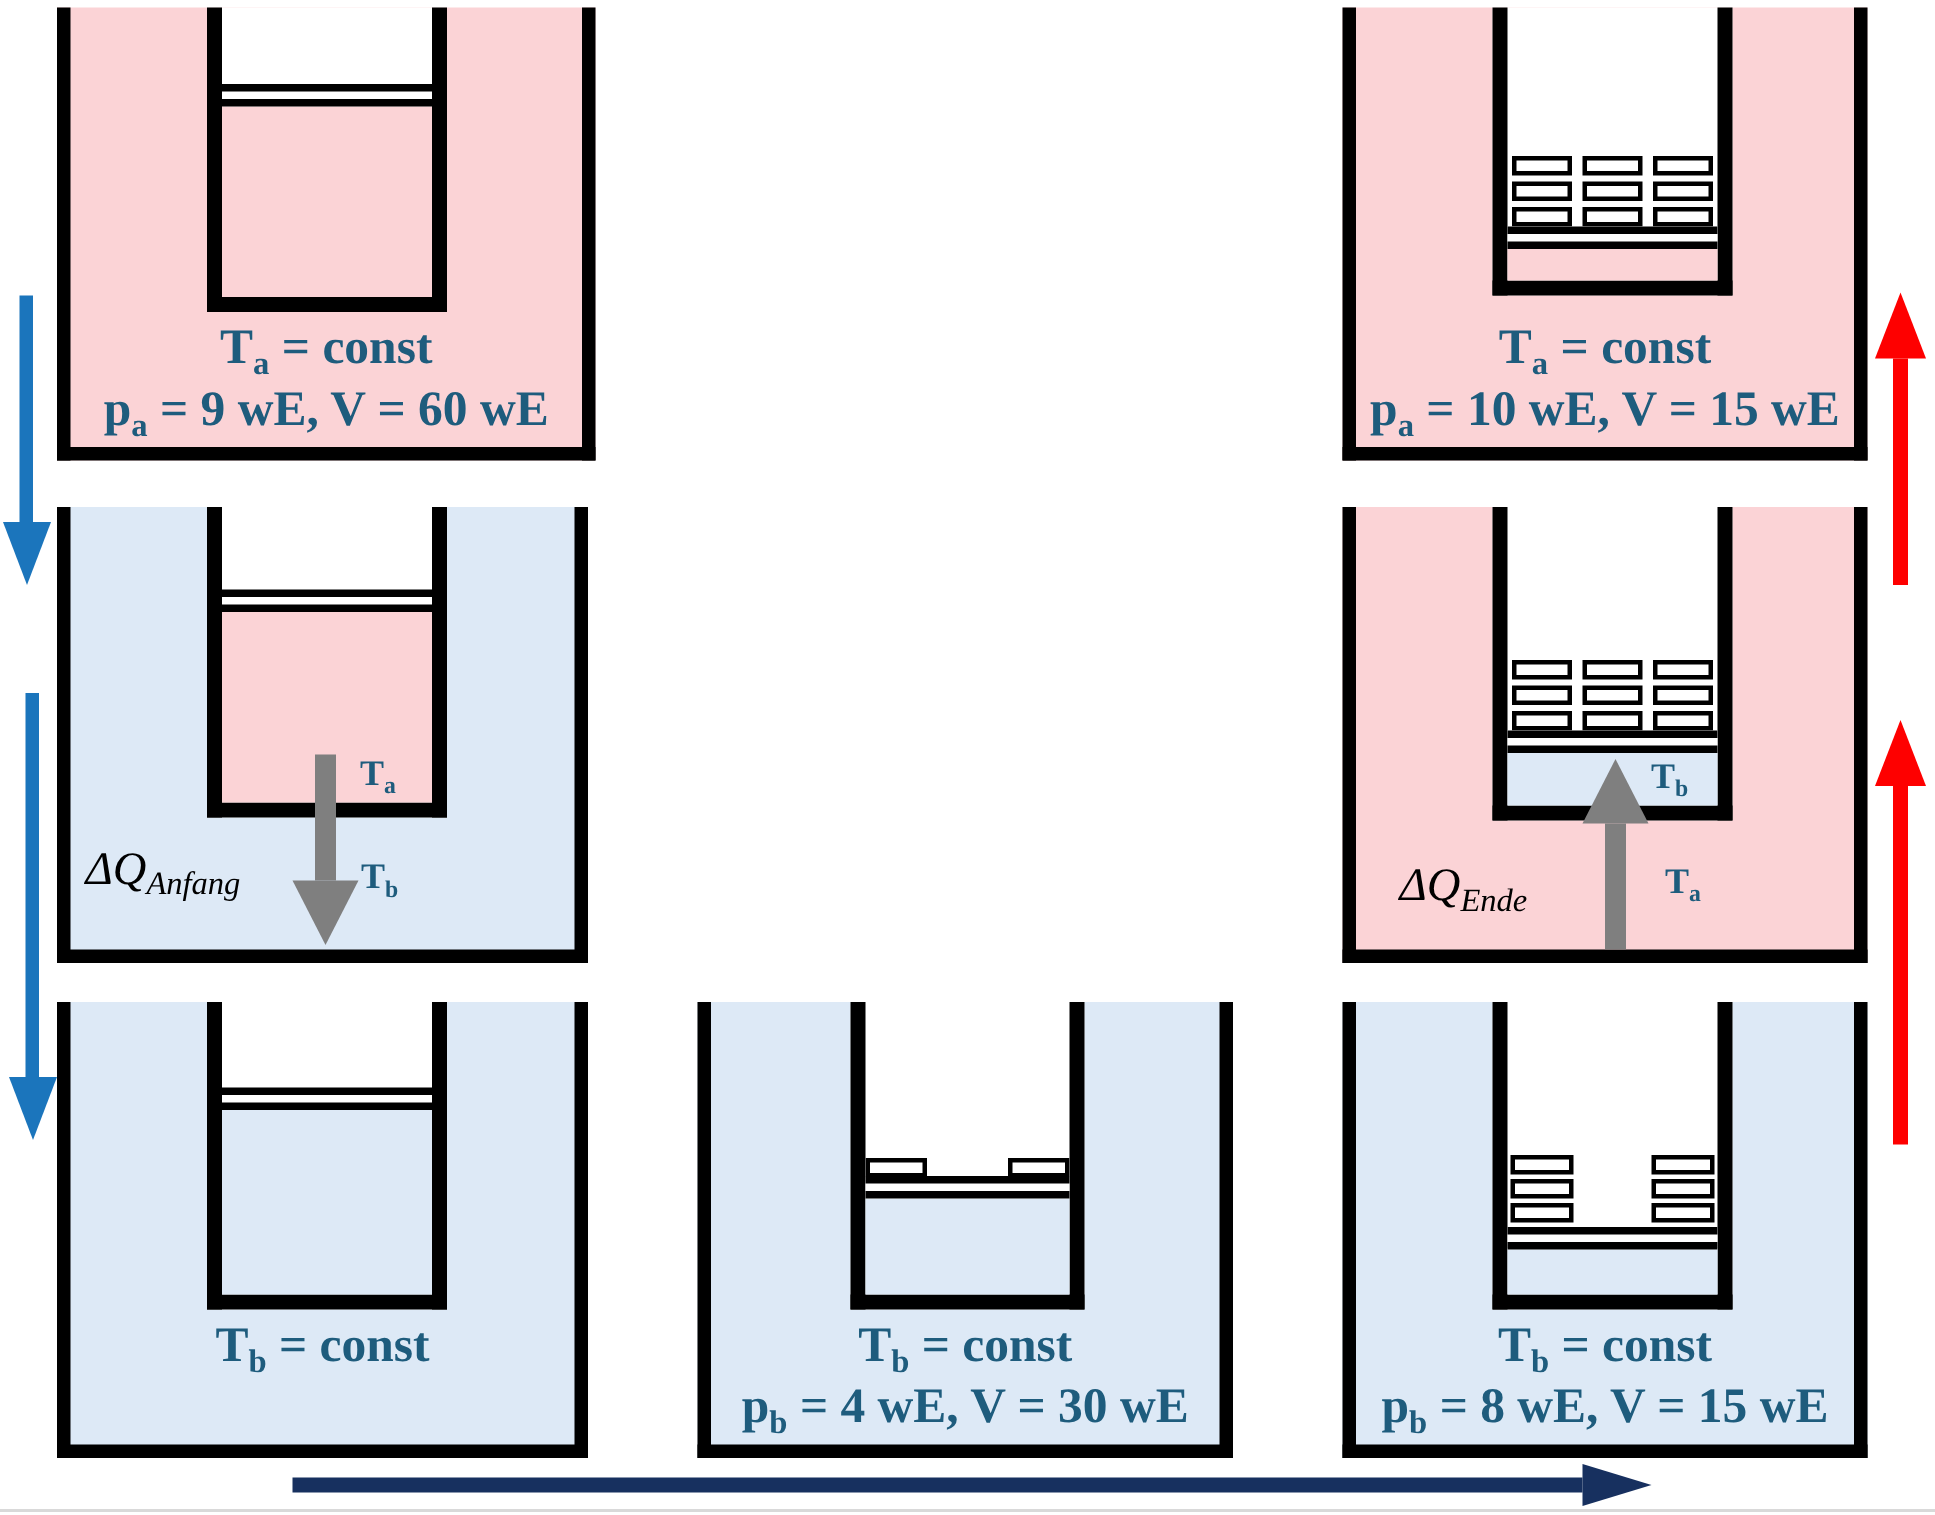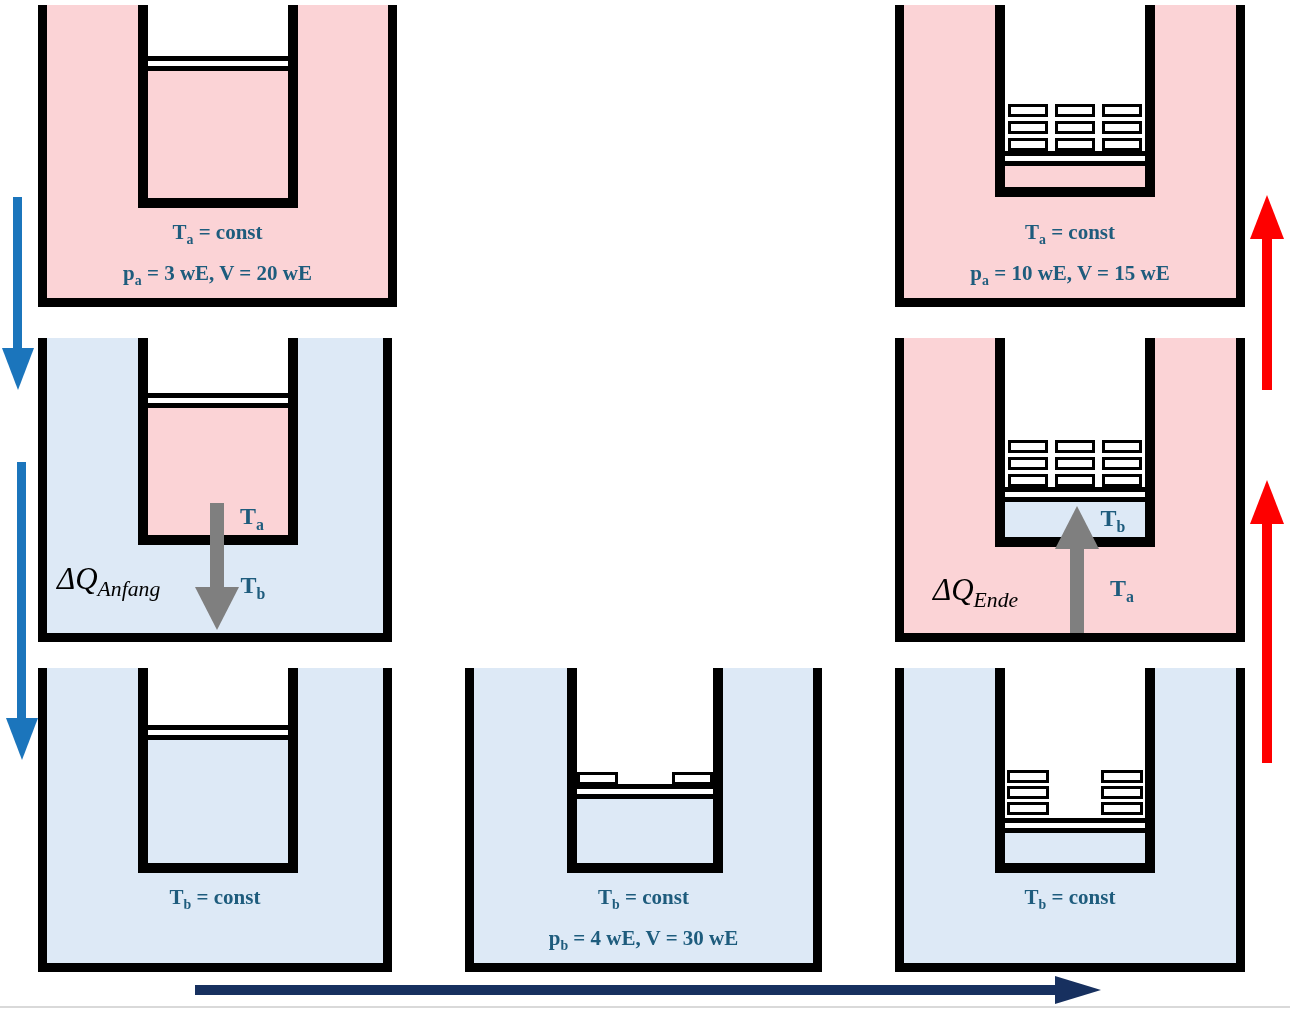--- a/index.html
+++ b/index.html
@@ -15,21 +15,21 @@
   .piston{position:absolute;left:0;right:0;height:15px;border-top:5px solid #000;
           border-bottom:5px solid #000;background:#fff;box-sizing:border-box;}
   .stack{position:absolute;left:3px;right:3px;display:flex;flex-direction:column;gap:4px;}
   .wrow{display:flex;gap:7px;}
   .weight{flex:1;height:13px;border:3px solid #000;background:#fff;box-sizing:border-box;}
   .wrow2{position:absolute;left:0;right:0;display:flex;justify-content:space-between;}
   .wrow2 .weight{flex:0 0 41px;}
   .vstack{position:absolute;width:42px;display:flex;flex-direction:column;gap:3px;}
   .vstack .weight{flex:none;height:13px;}
   .cell-label{position:absolute;left:0;right:0;text-align:center;color:var(--label-teal);
-              font-weight:bold;font-size:21px;line-height:32px;white-space:nowrap;}
+              font-weight:bold;font-size:33px;line-height:32px;white-space:nowrap;}
   sub{font-size:0.66em;line-height:0;}
   .t-label{position:absolute;color:var(--label-teal);font-weight:bold;font-size:24px;
            transform:translate(-50%,-50%);line-height:1;white-space:nowrap;}
   .dq-label{position:absolute;font-style:italic;font-size:31px;color:#000;
             white-space:nowrap;line-height:1.1;}
   .dq-label sub{font-size:0.70em;}
   .shaft{position:absolute;}
   .gray{background:var(--arrow-gray);}
   .blue{background:var(--arrow-blue);}
   .red{background:var(--arrow-red);}
@@ -51,21 +51,21 @@
 <body>
 
 <div class="canvas">
 
   <div class="bath hot" style="left:38px;top:5px;width:359px;height:302px">
     <div class="cyl" style="left:91px;top:0;width:160px;height:203px">
       <div class="gas hot-gas" style="top:65px"></div>
       <div class="piston" style="top:51px"></div>
     </div>
     <div class="cell-label" style="top:211px"><span>T</span><sub>a</sub><span> = const</span></div>
-    <div class="cell-label" style="top:252px"><span>p</span><sub>a</sub><span> = 3 wE, V = 20 wE</span></div>
+    <div class="cell-label" style="top:252px"><span>p</span><sub>a</sub><span> = 9 wE, V = 60 wE</span></div>
   </div>
 
   <div class="bath hot" style="left:895px;top:5px;width:350px;height:302px">
     <div class="cyl" style="left:91px;top:0;width:160px;height:192px">
       <div class="gas hot-gas" style="top:161px"></div>
       <div class="stack" style="top:99px">
         <div class="wrow">
             <div class="weight"></div>
             <div class="weight"></div>
             <div class="weight"></div>
@@ -158,20 +158,21 @@
         <div class="weight"></div>
       </div>
       <div class="vstack" style="left:96px;top:102px">
         <div class="weight"></div>
         <div class="weight"></div>
         <div class="weight"></div>
       </div>
       <div class="piston" style="top:150px"></div>
     </div>
     <div class="cell-label" style="top:213px"><span>T</span><sub>b</sub><span> = const</span></div>
+    <div class="cell-label" style="top:254px"><span>p</span><sub>b</sub><span> = 8 wE, V = 15 wE</span></div>
   </div>
 
   <div class="shaft blue" style="left:13px;top:197px;width:9px;height:151px"></div>
   <div class="tri blue-down" style="left:2px;top:348px"></div>
   <div class="shaft blue" style="left:17px;top:462px;width:9px;height:256px"></div>
   <div class="tri blue-down" style="left:6px;top:718px"></div>
 
   <div class="tri red-up" style="left:1250px;top:195px"></div>
   <div class="shaft red" style="left:1262px;top:239px;width:10px;height:151px"></div>
   <div class="tri red-up" style="left:1250px;top:480px"></div>

